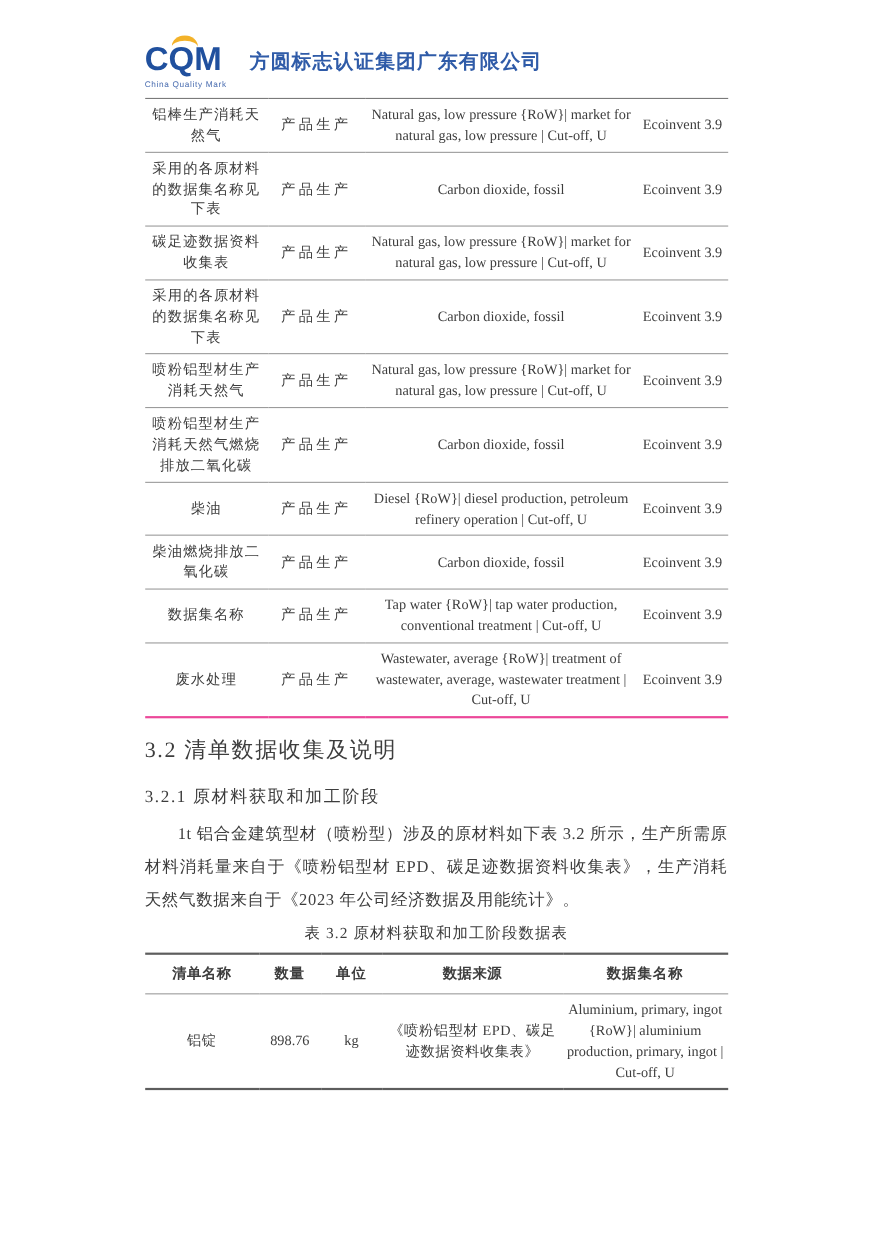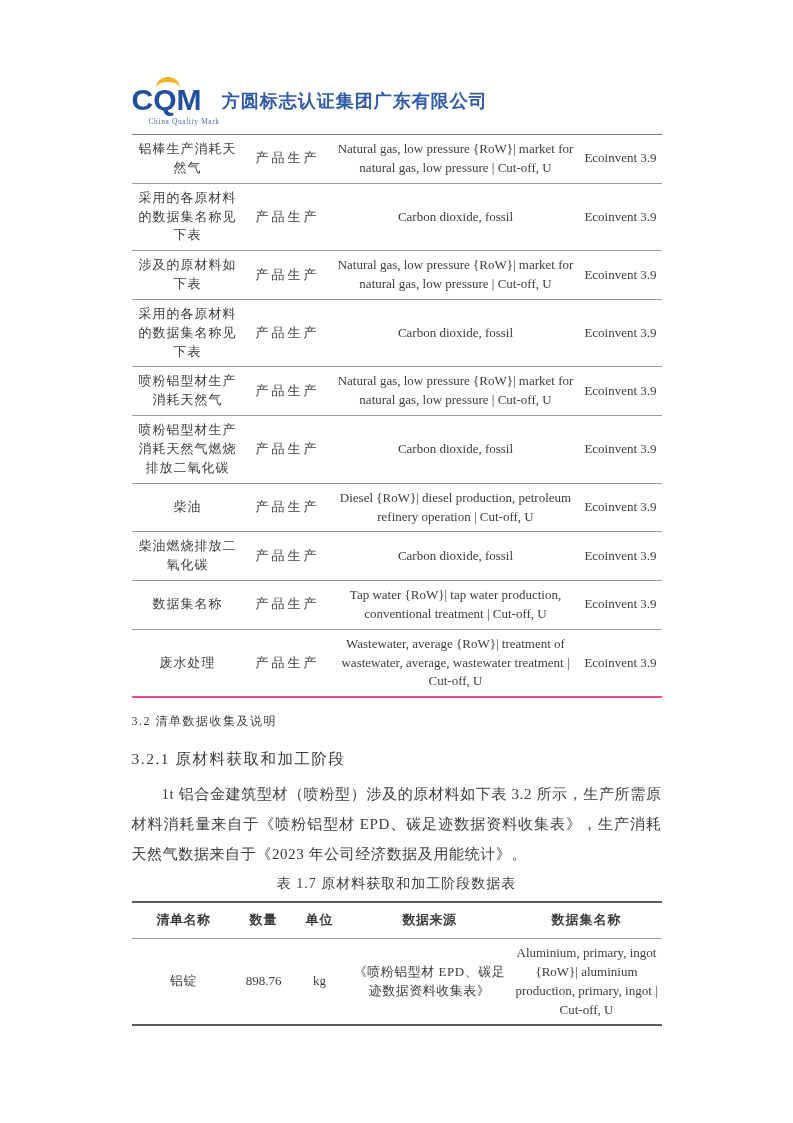--- a/index.html
+++ b/index.html
@@ -7,57 +7,57 @@
   body {
     width:793px; height:1123px;
     font-family:"Liberation Serif","DejaVu Serif",serif;
     color:#3d3d3d;
     position:relative;
     overflow:hidden;
   }
   .content { width:530px; margin:0 auto; }
 
   
-  .hdr { padding-top:77px; padding-bottom:8px; }
+  .hdr { padding-top:32px; padding-bottom:8px; }
   .logo-row { display:flex; align-items:flex-end; }
   .logo { position:relative; padding-top:8px; }
   .logo-cqm {
     font-family:"Liberation Sans","DejaVu Sans",sans-serif;
     font-weight:bold; font-size:30px; line-height:30px;
     color:#20509e; letter-spacing:0px;
   }
   .logo-arc {
     position:absolute; top:0px; left:24px;
     width:24px; height:11px;
     border-top:5px solid #f3b229;
     border-radius:50% 50% 0 0 / 100% 100% 0 0;
   }
   .logo-sub {
-    font-family:Liberation Serif, serif;
-    font-size:7.5px; color:#4a6db0; letter-spacing:0.6px; margin-top:2px;margin-left:17px;
+    font-family:Liberation Sans, sans-serif;
+    font-size:7.5px; color:#4a6db0; letter-spacing:0.6px; margin-top:2px;
   }
   .company {
     font-family:"Liberation Sans","DejaVu Sans",sans-serif;
     font-weight:bold; font-size:18px; color:#2f5ba8;
-    margin-left:2px; padding-bottom:13px; letter-spacing:1px;
+    margin-left:21px; padding-bottom:13px; letter-spacing:1px;
   }
 
   
   table { width:100%; border-collapse:collapse; table-layout:fixed; }
   td, th { vertical-align:middle; text-align:center; font-size:13px; line-height:1.45; padding:5px 3px; }
 
   .t1 { border-top:1.5px solid #7a7a7a; border-bottom:2px solid #ec4899; }
   .t1 tr + tr td { border-top:1px solid #9b9b9b; }
   .t1 .c-name  { width:112px; letter-spacing:1px; }
   .t1 .c-stage { width:88px;  letter-spacing:3px; }
   .t1 .c-data  { width:248px; }
   .t1 .c-src   { width:82px; }
 
   
-  .h2 { font-size:12px; font-weight:normal; margin-top:15px; letter-spacing:1.5px; }
+  .h2 { font-size:20px; font-weight:normal; margin-top:15px; letter-spacing:1.5px; }
   .h3 { font-size:15.5px; font-weight:normal; margin-top:19px; letter-spacing:1.5px; }
   .para { font-size:15px; line-height:30px; margin-top:9px; text-indent:2em; text-align:justify; letter-spacing:0.6px; }
   .caption { font-size:14px; text-align:center; margin-top:6px; letter-spacing:1px; }
 
   .t2 { margin-top:8px; border-top:2px solid #5d5d5d; border-bottom:2px solid #5d5d5d; }
   .t2 thead th { font-weight:bold; letter-spacing:1px; padding:8px 3px; }
   .t2 tbody tr td { border-top:1px solid #9b9b9b; }
   .t2 .c-name { width:104px; letter-spacing:0.5px; }
   .t2 .c-qty  { width:56px; }
   .t2 .c-unit { width:56px; }
@@ -88,21 +88,21 @@
         <td class="c-data">Natural gas, low pressure {RoW}| market for natural gas, low pressure | Cut-off, U</td>
         <td class="c-src">Ecoinvent 3.9</td>
       </tr>
       <tr>
         <td class="c-name">采用的各原材料的数据集名称见下表</td>
         <td class="c-stage">产品生产</td>
         <td class="c-data">Carbon dioxide, fossil</td>
         <td class="c-src">Ecoinvent 3.9</td>
       </tr>
       <tr>
-        <td class="c-name">涉及的原材料如下表</td>
+        <td class="c-name">碳足迹数据资料收集表</td>
         <td class="c-stage">产品生产</td>
         <td class="c-data">Natural gas, low pressure {RoW}| market for natural gas, low pressure | Cut-off, U</td>
         <td class="c-src">Ecoinvent 3.9</td>
       </tr>
       <tr>
         <td class="c-name">采用的各原材料的数据集名称见下表</td>
         <td class="c-stage">产品生产</td>
         <td class="c-data">Carbon dioxide, fossil</td>
         <td class="c-src">Ecoinvent 3.9</td>
       </tr>
@@ -141,21 +141,21 @@
         <td class="c-stage">产品生产</td>
         <td class="c-data">Wastewater, average {RoW}| treatment of wastewater, average, wastewater treatment | Cut-off, U</td>
         <td class="c-src">Ecoinvent 3.9</td>
       </tr>
     </tbody>
   </table>
 
   <h2 class="h2">3.2 清单数据收集及说明</h2>
   <h3 class="h3">3.2.1 原材料获取和加工阶段</h3>
   <p class="para">1t 铝合金建筑型材（喷粉型）涉及的原材料如下表 3.2 所示，生产所需原材料消耗量来自于《喷粉铝型材 EPD、碳足迹数据资料收集表》，生产消耗天然气数据来自于《2023 年公司经济数据及用能统计》。</p>
-  <div class="caption">表 1.7 原材料获取和加工阶段数据表</div>
+  <div class="caption">表 3.2 原材料获取和加工阶段数据表</div>
 
   <table class="t2">
     <thead>
       <tr>
         <th class="c-name">清单名称</th>
         <th class="c-qty">数量</th>
         <th class="c-unit">单位</th>
         <th class="c-srcd">数据来源</th>
         <th class="c-set">数据集名称</th>
       </tr>

